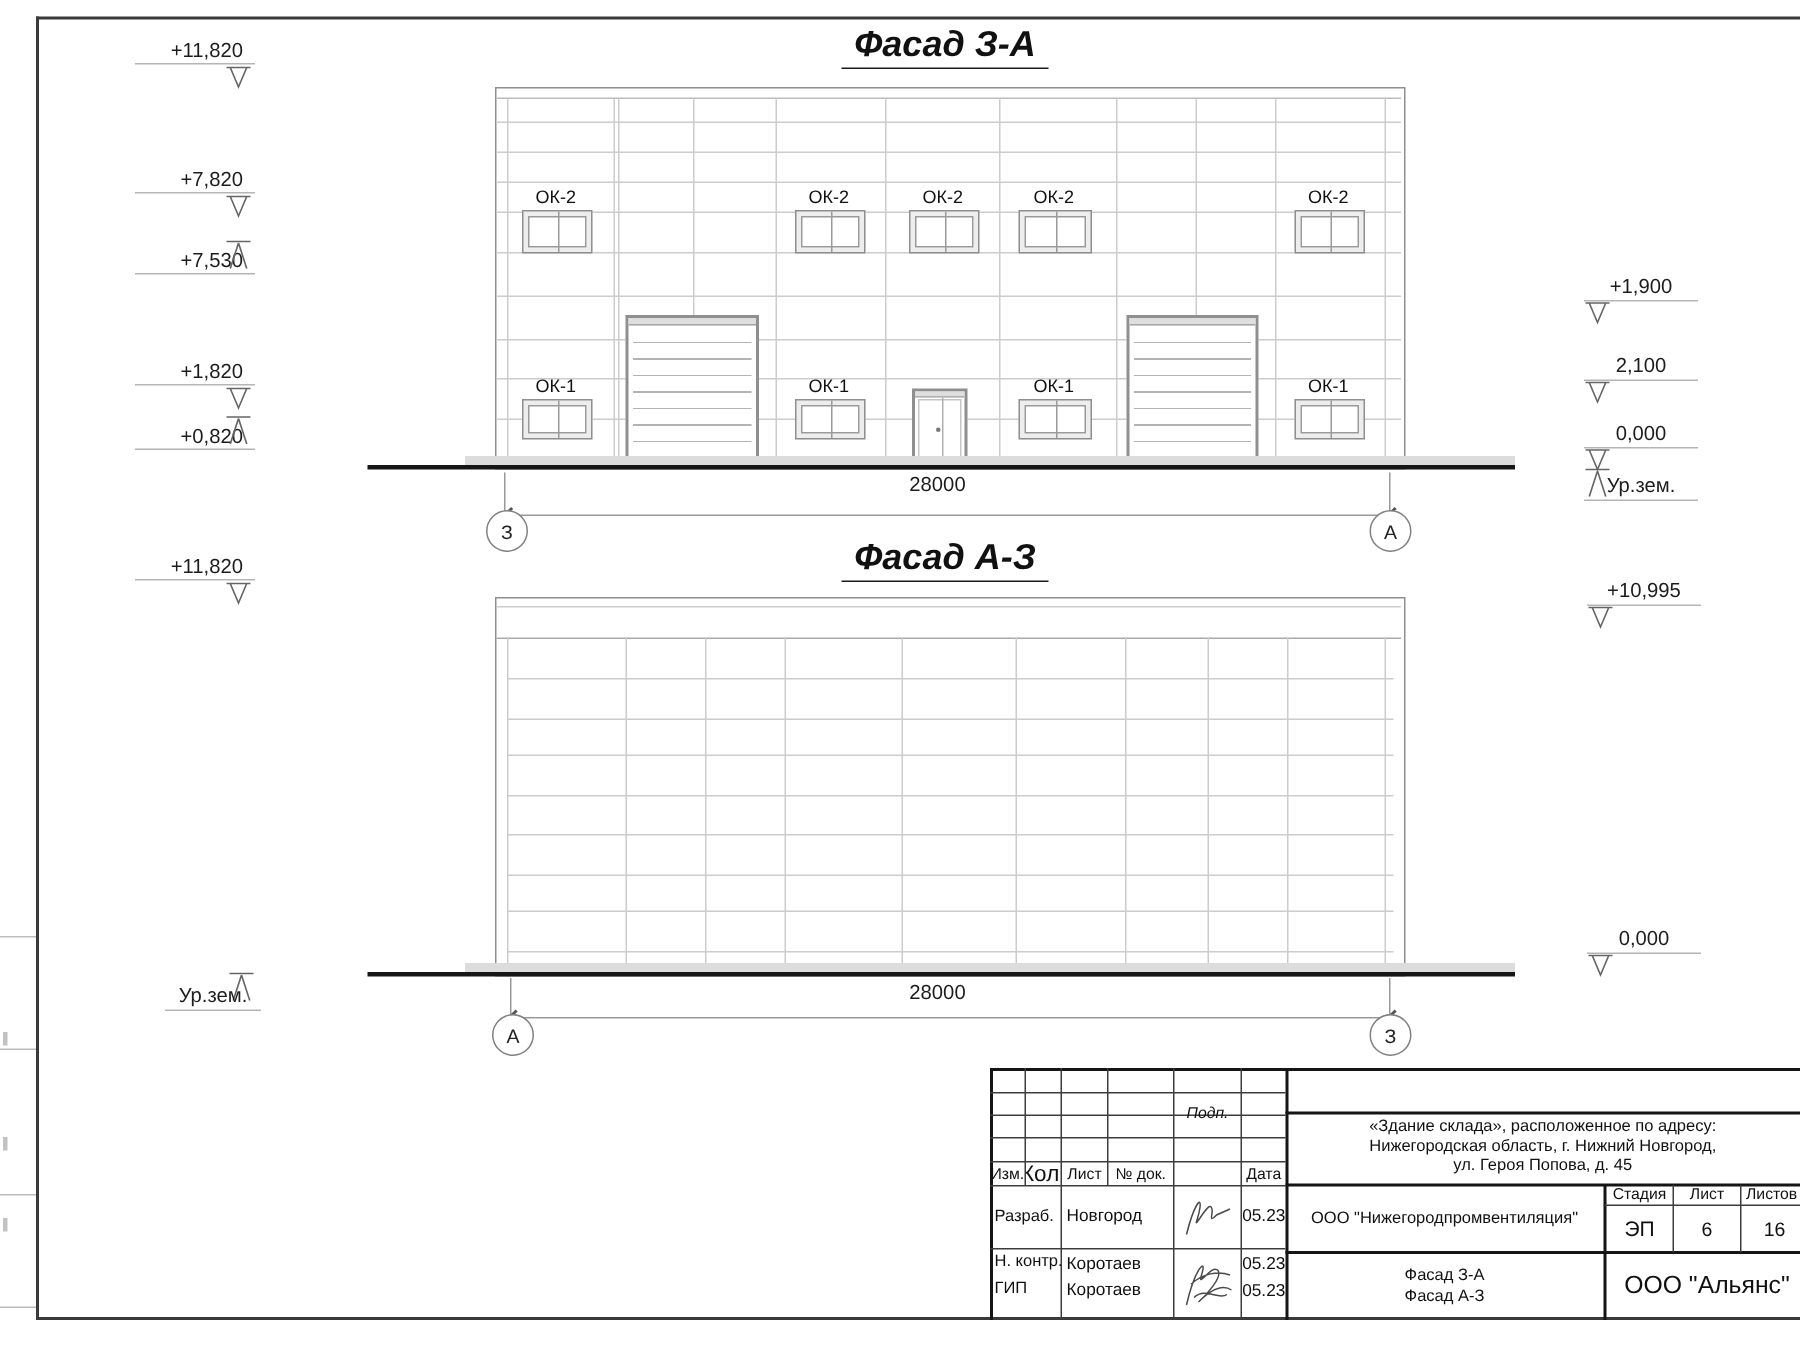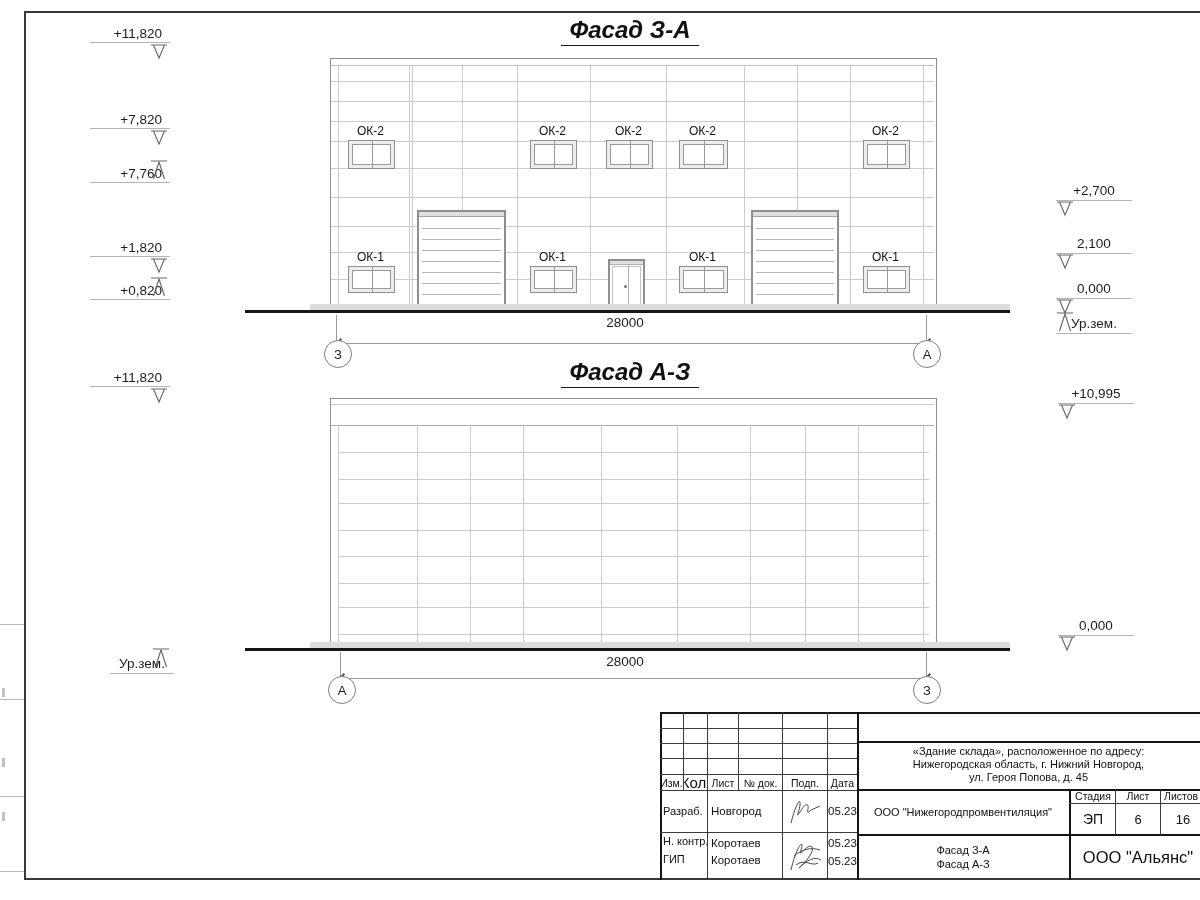--- a/index.html
+++ b/index.html
@@ -160,36 +160,36 @@
   <div class="mark right" style="left:90px;top:26px;width:80px;"><span>+11,820</span></div>
   <svg class="arr" style="left:150px;top:44px;" width="18" height="16" viewBox="0 0 18 16">
       <path d="M1 1 H17 M3.5 1 L9 14 L14.5 1" fill="none" stroke="#666" stroke-width="1.1"></path>
     </svg>
 
   <div class="mark right" style="left:90px;top:112px;width:80px;"><span>+7,820</span></div>
   <svg class="arr" style="left:150px;top:130px;" width="18" height="16" viewBox="0 0 18 16">
       <path d="M1 1 H17 M3.5 1 L9 14 L14.5 1" fill="none" stroke="#666" stroke-width="1.1"></path>
     </svg>
 
-  <div class="mark right" style="left:90px;top:166px;width:80px;"><span>+7,760</span></div>
+  <div class="mark right" style="left:90px;top:166px;width:80px;"><span>+7,530</span></div>
   <svg class="arr" style="left:150px;top:160px;" width="18" height="20" viewBox="0 0 18 20">
       <path d="M1 1 H17 M9 2 L3.5 19 M9 2 L14.5 19" fill="none" stroke="#666" stroke-width="1.1"></path>
     </svg>
 
   <div class="mark right" style="left:90px;top:240px;width:80px;"><span>+1,820</span></div>
   <svg class="arr" style="left:150px;top:258px;" width="18" height="16" viewBox="0 0 18 16">
       <path d="M1 1 H17 M3.5 1 L9 14 L14.5 1" fill="none" stroke="#666" stroke-width="1.1"></path>
     </svg>
 
   <div class="mark right" style="left:90px;top:283px;width:80px;"><span>+0,820</span></div>
   <svg class="arr" style="left:150px;top:277px;" width="18" height="20" viewBox="0 0 18 20">
       <path d="M1 1 H17 M9 2 L3.5 19 M9 2 L14.5 19" fill="none" stroke="#666" stroke-width="1.1"></path>
     </svg>
 
-  <div class="mark center" style="left:1056px;top:183px;width:76px;"><span>+2,700</span></div>
+  <div class="mark center" style="left:1056px;top:183px;width:76px;"><span>+1,900</span></div>
   <svg class="arr" style="left:1056px;top:201px;" width="18" height="16" viewBox="0 0 18 16">
       <path d="M1 1 H17 M3.5 1 L9 14 L14.5 1" fill="none" stroke="#666" stroke-width="1.1"></path>
     </svg>
 
   <div class="mark center" style="left:1056px;top:236px;width:76px;"><span>2,100</span></div>
   <svg class="arr" style="left:1056px;top:254px;" width="18" height="16" viewBox="0 0 18 16">
       <path d="M1 1 H17 M3.5 1 L9 14 L14.5 1" fill="none" stroke="#666" stroke-width="1.1"></path>
     </svg>
 
   <div class="mark center" style="left:1056px;top:281px;width:76px;"><span>0,000</span></div>
@@ -305,21 +305,21 @@
   <div class="tb-text tb-col" style="left:859px;top:836px;width:208px;height:42px;font-size:11px;">
     <div>Фасад З-А</div>
     <div>Фасад А-З</div>
   </div>
   <div class="tb-text" style="left:1071px;top:836px;width:134px;height:42px;font-size:16.5px;">ООО "Альянс"</div>
 
   <div class="tb-text" style="left:660px;top:775px;width:23px;height:15px;font-size:10.5px;">Изм.</div>
   <div class="tb-text" style="left:684px;top:775px;width:23px;height:15px;font-size:15px;">Кол.</div>
   <div class="tb-text" style="left:708px;top:775px;width:30px;height:15px;font-size:10.5px;">Лист</div>
   <div class="tb-text" style="left:739px;top:775px;width:43px;height:15px;font-size:10.5px;">№ док.</div>
-  <div class="tb-text" style="left:783px;top:775px;width:44px;height:15px;font-size:10.5px;">Подп.</div>
+  <div class="tb-text" style="left:783px;top:734px;width:44px;height:15px;font-size:10.5px;font-style:italic;">Подп.</div>
   <div class="tb-text" style="left:828px;top:775px;width:29px;height:15px;font-size:10.5px;">Дата</div>
 
   <div class="tb-text tb-left" style="left:663px;top:790px;width:44px;height:42px;font-size:11px;">Разраб.</div>
   <div class="tb-text tb-left" style="left:711px;top:790px;width:71px;height:42px;font-size:11.5px;">Новгород</div>
   <div class="tb-text" style="left:828px;top:790px;width:29px;height:42px;font-size:11.5px;">05.23</div>
 
   <div class="tb-text tb-left" style="left:663px;top:833px;width:46px;height:16px;font-size:11px;">Н. контр.</div>
   <div class="tb-text tb-left" style="left:711px;top:835px;width:71px;height:16px;font-size:11.5px;">Коротаев</div>
   <div class="tb-text" style="left:828px;top:835px;width:29px;height:16px;font-size:11.5px;">05.23</div>
 

